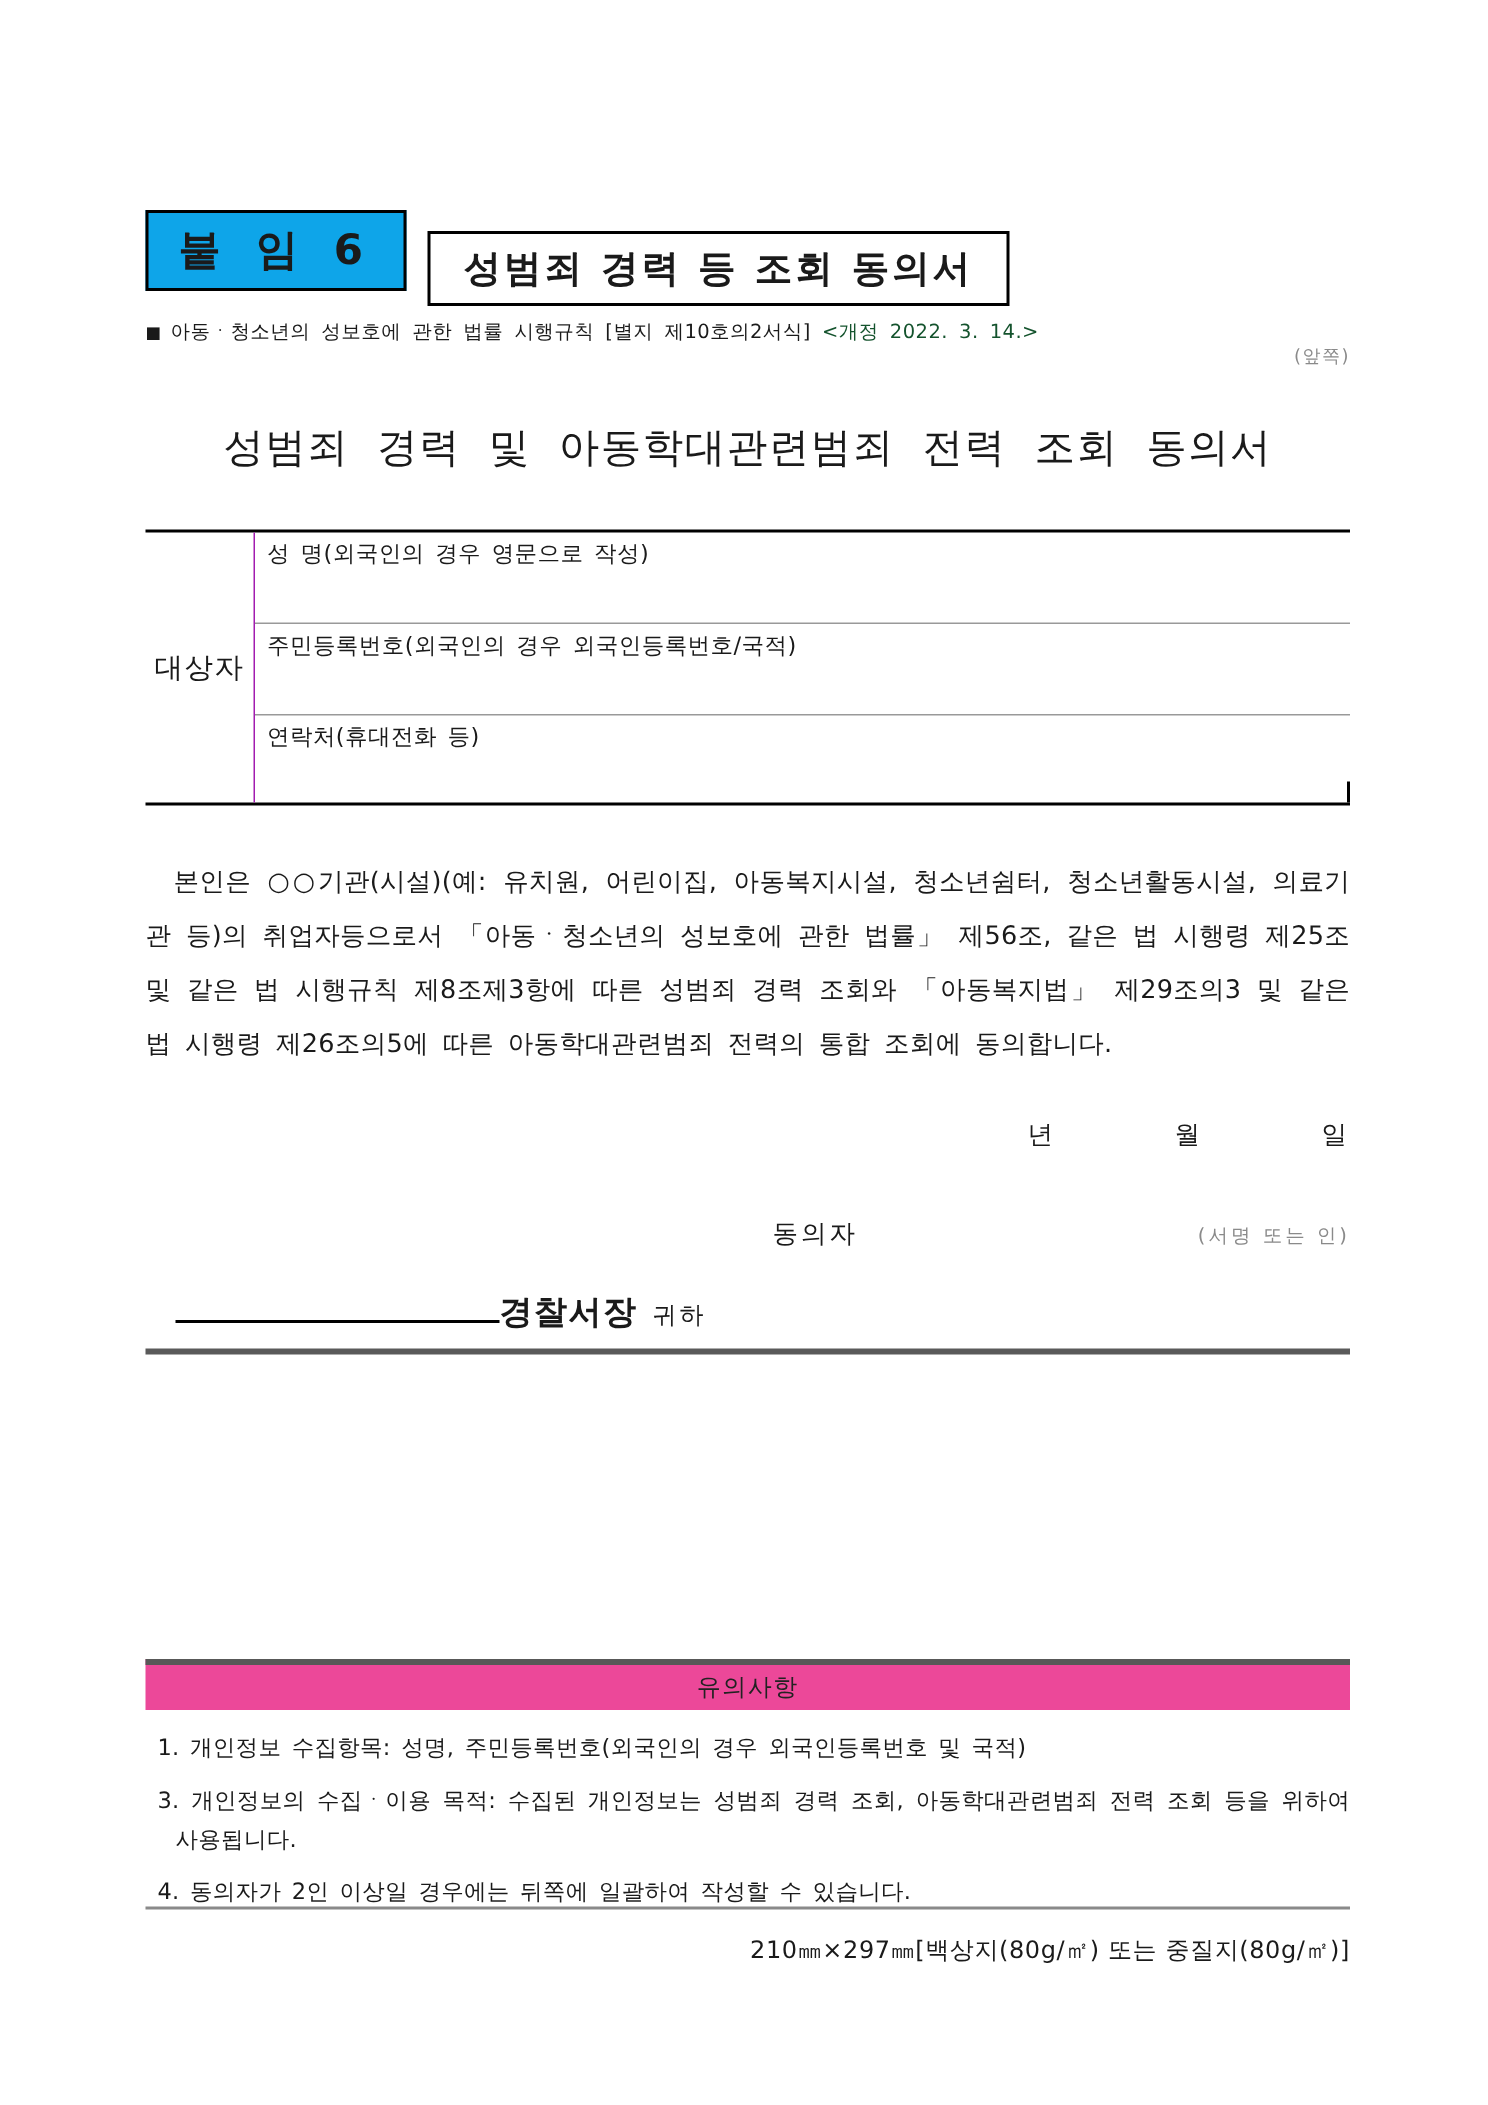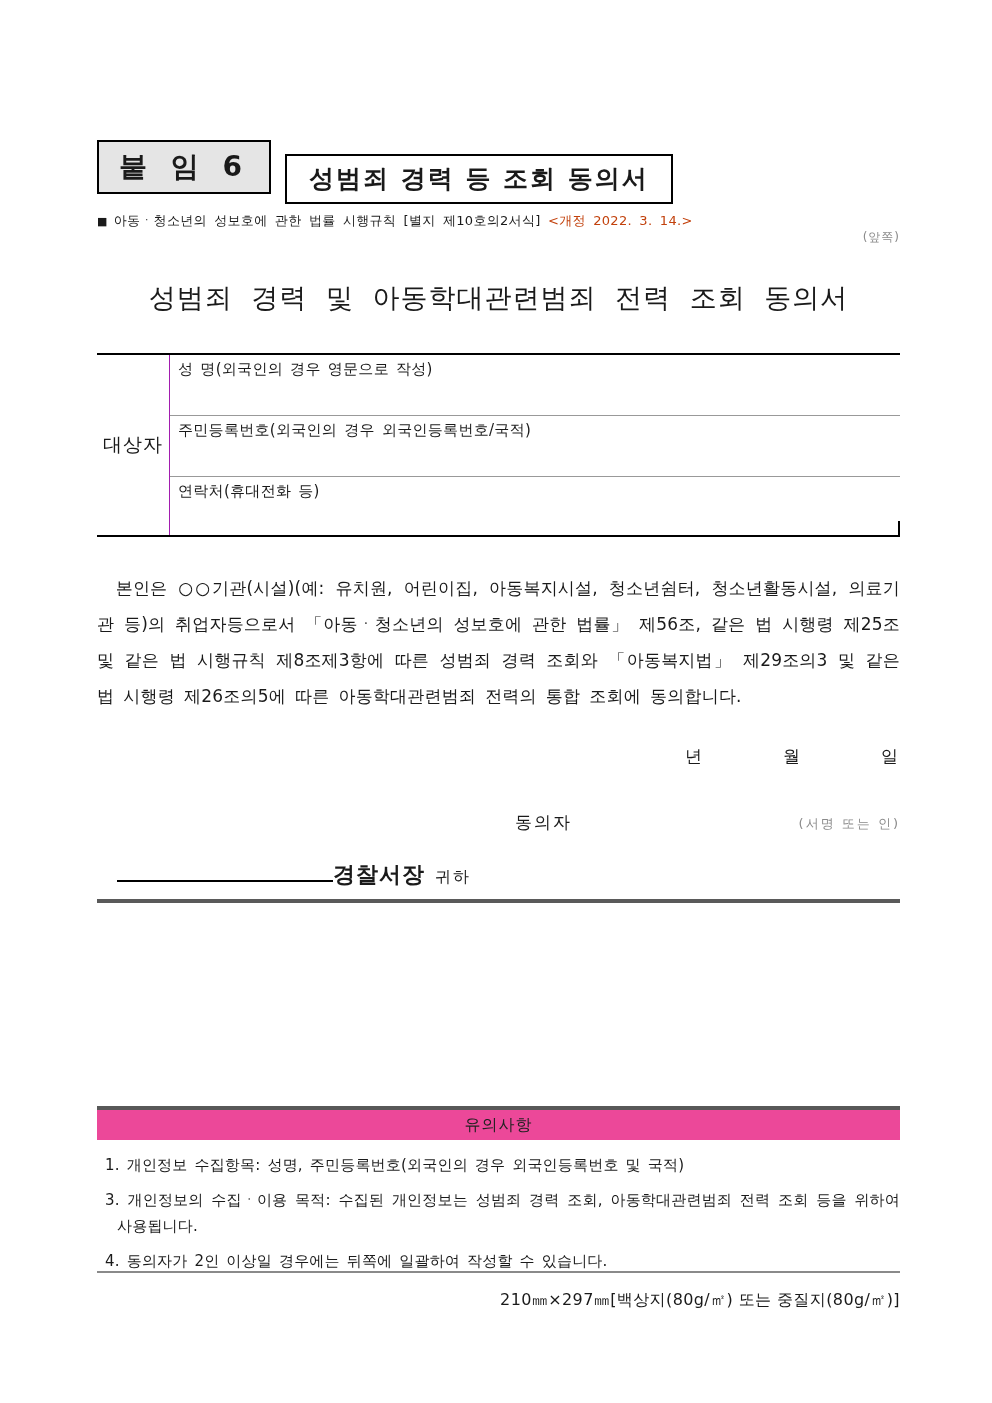--- a/index.html
+++ b/index.html
@@ -3,29 +3,29 @@
 <meta charset="utf-8">
 <style>
   * { margin:0; padding:0; box-sizing:border-box; }
   html,body { width:992px; height:1403px; background:#ffffff; overflow:hidden;
               font-family:"DejaVu Sans","Liberation Sans",sans-serif; color:#1a1a1a; }
   .sheet { position:relative; width:992px; height:1403px; background:#fff; }
   .sec { position:absolute; left:97px; width:803px; }
 
   
   .header-row { top:140px; display:flex; align-items:flex-start; gap:14px; }
-  .badge { background:#e5e5e5; border:2px solid #000; padding:9px 20px;
+  .badge { background:#0ea5e9; border:2px solid #000; padding:9px 20px;
            font-size:28px; font-weight:bold; letter-spacing:7px; line-height:1.15; white-space:nowrap; }
   .title-box { margin-top:14px; background:#fff; border:2px solid #000; padding:9px 22px;
                font-size:25px; font-weight:bold; letter-spacing:2px; line-height:1.1; white-space:nowrap; }
 
   
   .notice { top:212px; font-size:13px; letter-spacing:0.3px; word-spacing:3px; white-space:nowrap; }
   .notice .sq { font-size:11px; margin-right:6px; }
-  .notice .amend { color:#c2410c; }
+  .notice .amend { color:#14532d; }
   .front-label { top:229px; text-align:right; font-size:12px; color:#8a8a8a; letter-spacing:1px; }
 
   
   .main-title { top:280px; text-align:center; font-size:27px; font-weight:normal;
                 letter-spacing:1px; word-spacing:9px; white-space:nowrap; }
 
   
   .subject-table { top:353px; display:flex; border-top:2px solid #000; border-bottom:2px solid #000; height:184px; }
   .subject-table::after { content:""; position:absolute; right:0; bottom:0; width:2px; height:14px; background:#000; }
   .label-cell { width:73px; display:flex; align-items:center; justify-content:center;

